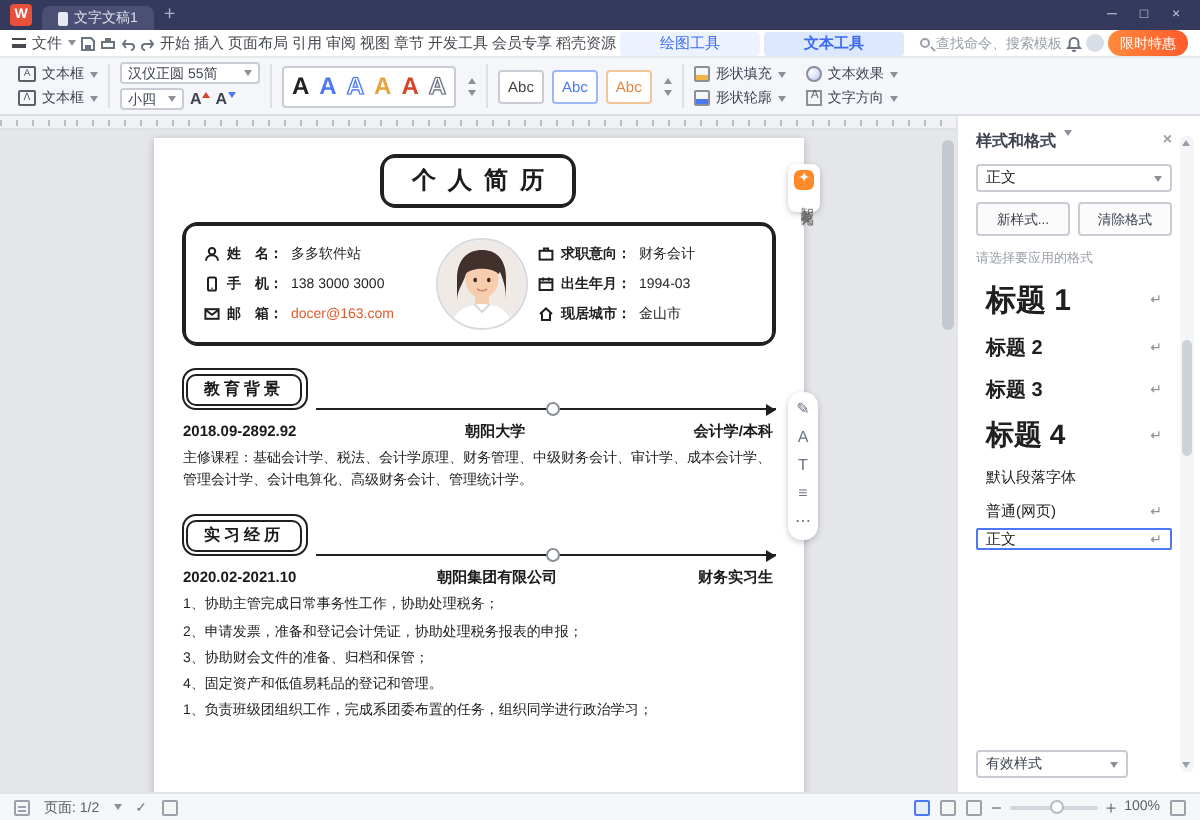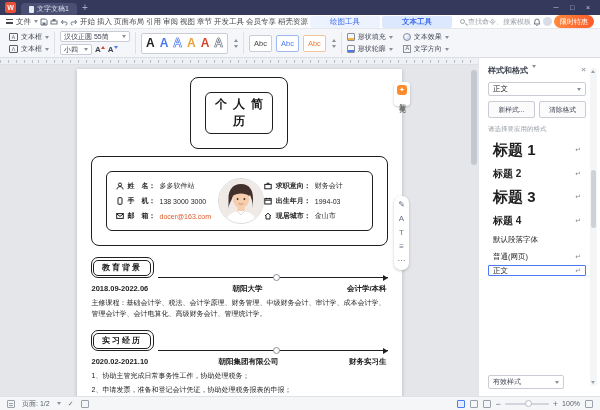--- a/index.html
+++ b/index.html
@@ -60,21 +60,21 @@
   .i-fill{width:8px;height:8px;display:inline-block;background:linear-gradient(#F5F6F9 60%,#F2B544 60%);border:1px solid #8A8F98;border-radius:1px}
   .i-line{width:8px;height:8px;display:inline-block;background:linear-gradient(#F5F6F9 60%,#4C78F2 60%);border:1px solid #8A8F98;border-radius:1px}
   .i-fx{width:8px;height:8px;display:inline-block;border:1px solid #8A8F98;border-radius:50%;background:radial-gradient(circle at 30% 30%,#fff,#B9C7F5)}
   .i-dir{width:8px;height:8px;display:inline-block;border:1px solid #8A8F98;position:relative}
   .i-dir::after{content:"A";position:absolute;left:1.5px;top:-1px;font-size:6px;color:#5A5F68}
 
   
   .docarea{position:absolute;top:58px;left:0;right:122px;bottom:14px;overflow:hidden;background:#E4E6EA}
   .ruler{height:7px;background:#EFF1F4;border-bottom:1px solid #DDE0E5;background-image:repeating-linear-gradient(90deg,#B9BEC7 0 1px,transparent 1px 8px);background-position:38px 2px;background-size:auto 3px;background-repeat:repeat-x}
   .page{width:325px;margin:4px auto 0;background:#fff;box-shadow:0 1px 4px rgba(0,0,0,.22);height:480px;padding:8px 14px;position:relative}
-  .dbl{border:1px solid #1F1F1F;border-radius:8px;padding:14px;background:#fff}
+  .dbl{border:1px solid #1F1F1F;border-radius:8px;padding:0;background:#fff}
   .dbl .in{border:1px solid #1F1F1F;border-radius:6px}
   .r-title{width:98px;margin:0 auto}
   .r-title .in{padding:3px 0 3px 6px;text-align:center;font-size:12px;font-weight:bold;letter-spacing:6px;color:#1a1a1a}
   .infobox{margin-top:7px}
   .infobox .in{display:flex;align-items:center;justify-content:space-between;padding:6px 9px}
   .icol{display:flex;flex-direction:column;gap:5px;width:112px}
   .irow{display:flex;align-items:center;gap:4px;font-size:7px;color:#1f1f1f;white-space:nowrap}
   .irow .lbl{font-weight:bold}
   .mail{color:#E05A2B}
   .avatar{width:46px;height:46px;border-radius:50%;overflow:hidden;border:1px solid #D8DADF;flex:0 0 auto}
@@ -99,22 +99,22 @@
   .sidebar{position:absolute;top:58px;right:0;bottom:14px;width:122px;background:#fff;border-left:1px solid #E2E4E8;padding:7px 14px 7px 9px;display:flex;flex-direction:column}
   .sb-title{display:flex;align-items:flex-start;gap:4px;font-size:8px;font-weight:bold;color:#3E4350}
   .sb-close{margin-left:auto;color:#9AA0AA;font-size:8px}
   .sb-current{border:1px solid #C9CCD4;border-radius:2px;height:14px;display:flex;align-items:center;justify-content:space-between;padding:0 4px;font-size:7.5px;margin-top:6px;color:#1f1f1f}
   .sb-btns{display:flex;gap:4px;margin-top:5px}
   .sb-btn{flex:1;border:1px solid #C9CCD4;border-radius:2px;font-size:6.8px;text-align:center;padding:2.5px 0;color:#3E4350;background:#FBFBFC}
   .sb-hint{font-size:6.5px;color:#9AA0AA;margin:7px 0 3px}
   .sb-row{display:flex;align-items:center;justify-content:space-between;padding:2.5px 4px;border:1px solid transparent;border-radius:1px;color:#1f1f1f}
   .s-h1{font-size:15px;font-weight:bold}
   .s-h2{font-size:10px;font-weight:bold}
-  .s-h3{font-size:15px;font-weight:bold}
-  .s-h4{font-size:10px;font-weight:bold}
+  .s-h3{font-size:10px;font-weight:bold}
+  .s-h4{font-size:14px;font-weight:bold}
   .s-p{font-size:7.5px}
   .sb-row.sel{border-color:#4C78F2}
   .ret{color:#8A8F98;font-size:7px}
   .sb-spacer{flex:1}
   .sb-show{border:1px solid #C9CCD4;border-radius:2px;height:14px;display:flex;align-items:center;justify-content:space-between;padding:0 4px;font-size:7px;width:76px;color:#3E4350}
   .sb-scroll{position:absolute;right:3px;top:10px;bottom:10px;width:7px;background:#F4F5F7;border-radius:3px}
   .sb-scroll .thumb{position:absolute;top:32%;height:58px;width:5px;left:1px;background:#CDD1D8;border-radius:3px}
   .sb-scroll .aru,.sb-scroll .ard{position:absolute;left:1px;width:0;height:0;border-left:2.5px solid transparent;border-right:2.5px solid transparent}
   .sb-scroll .aru{top:2px;border-bottom:3px solid #9AA0AA}
   .sb-scroll .ard{bottom:2px;border-top:3px solid #9AA0AA}
@@ -355,21 +355,21 @@
       </div>
     </div>
 
     <div class="sec">
       <div class="dbl secbox">
           <div class="in">教育背景</div>
         </div>
       <div class="line"></div>
     </div>
     <div class="jobrow">
-      <span>2018.09-2022.06</span>
+      <span>2018.09-2892.92</span>
       <span>朝阳大学</span>
       <span>会计学/本科</span>
     </div>
     <div class="para">主修课程：基础会计学、税法、会计学原理、财务管理、中级财务会计、审计学、成本会计学、管理会计学、会计电算化、高级财务会计、管理统计学。</div>
 
     <div class="sec">
       <div class="dbl secbox">
           <div class="in">实习经历</div>
         </div>
       <div class="line"></div>

